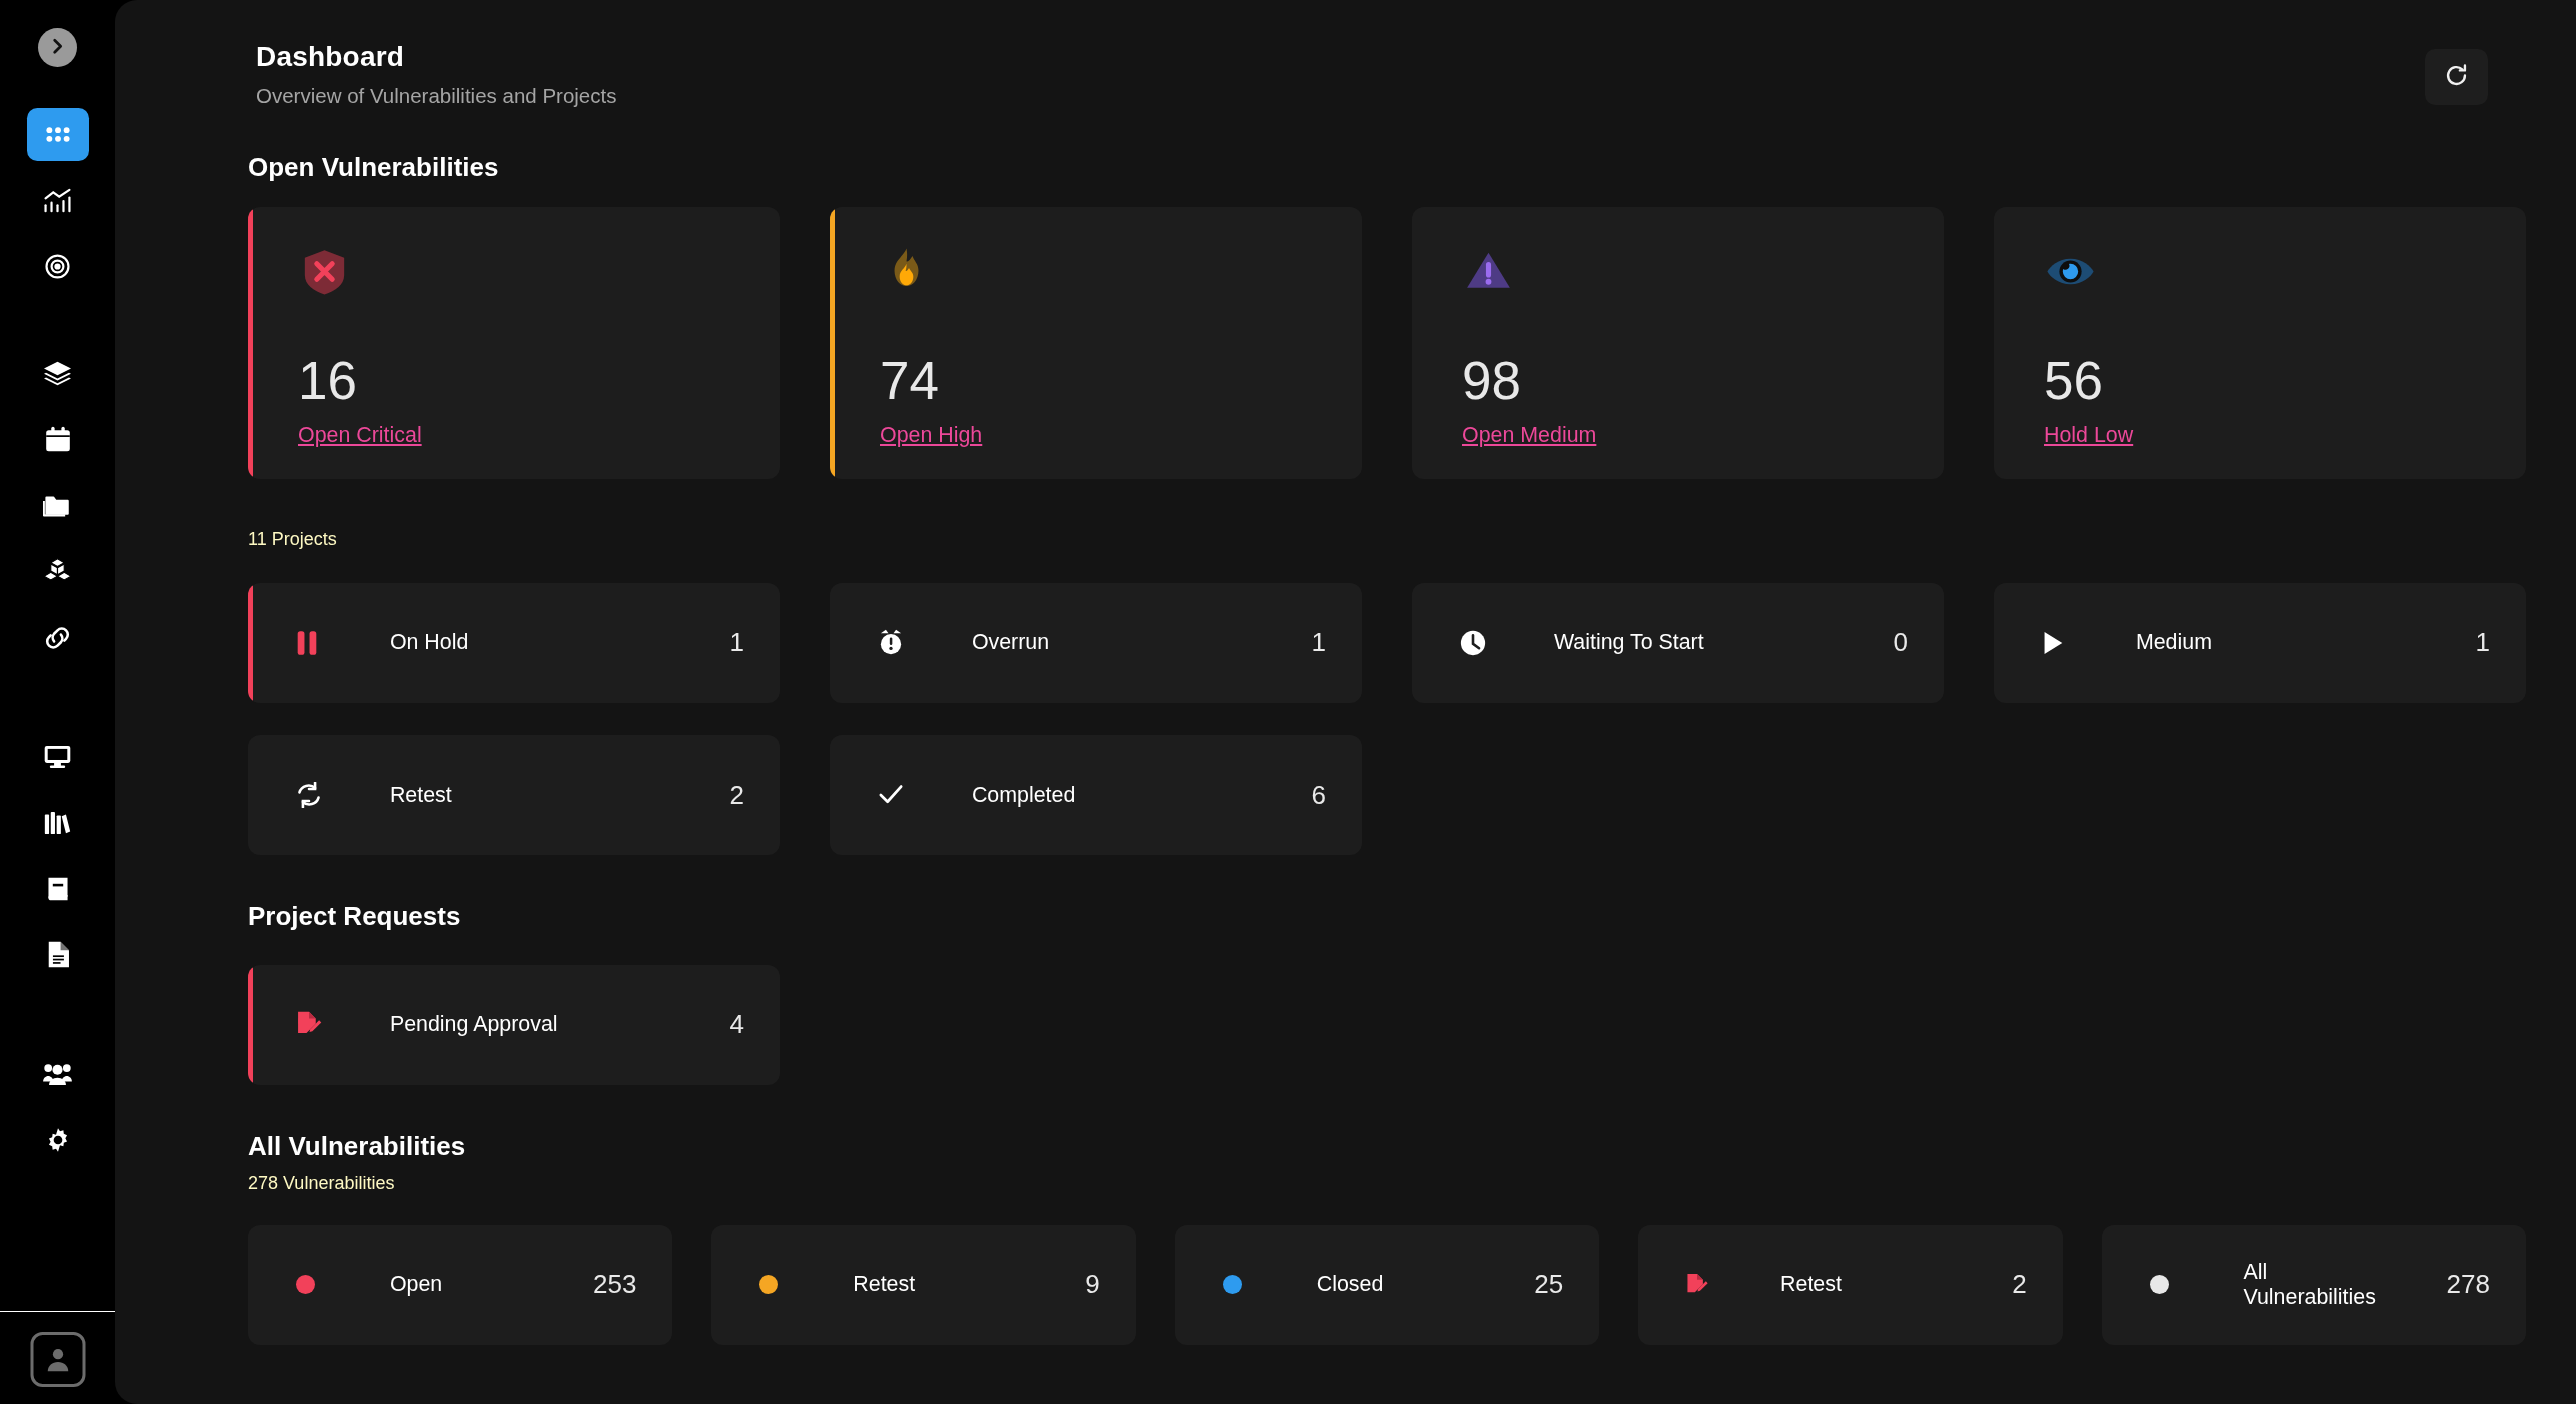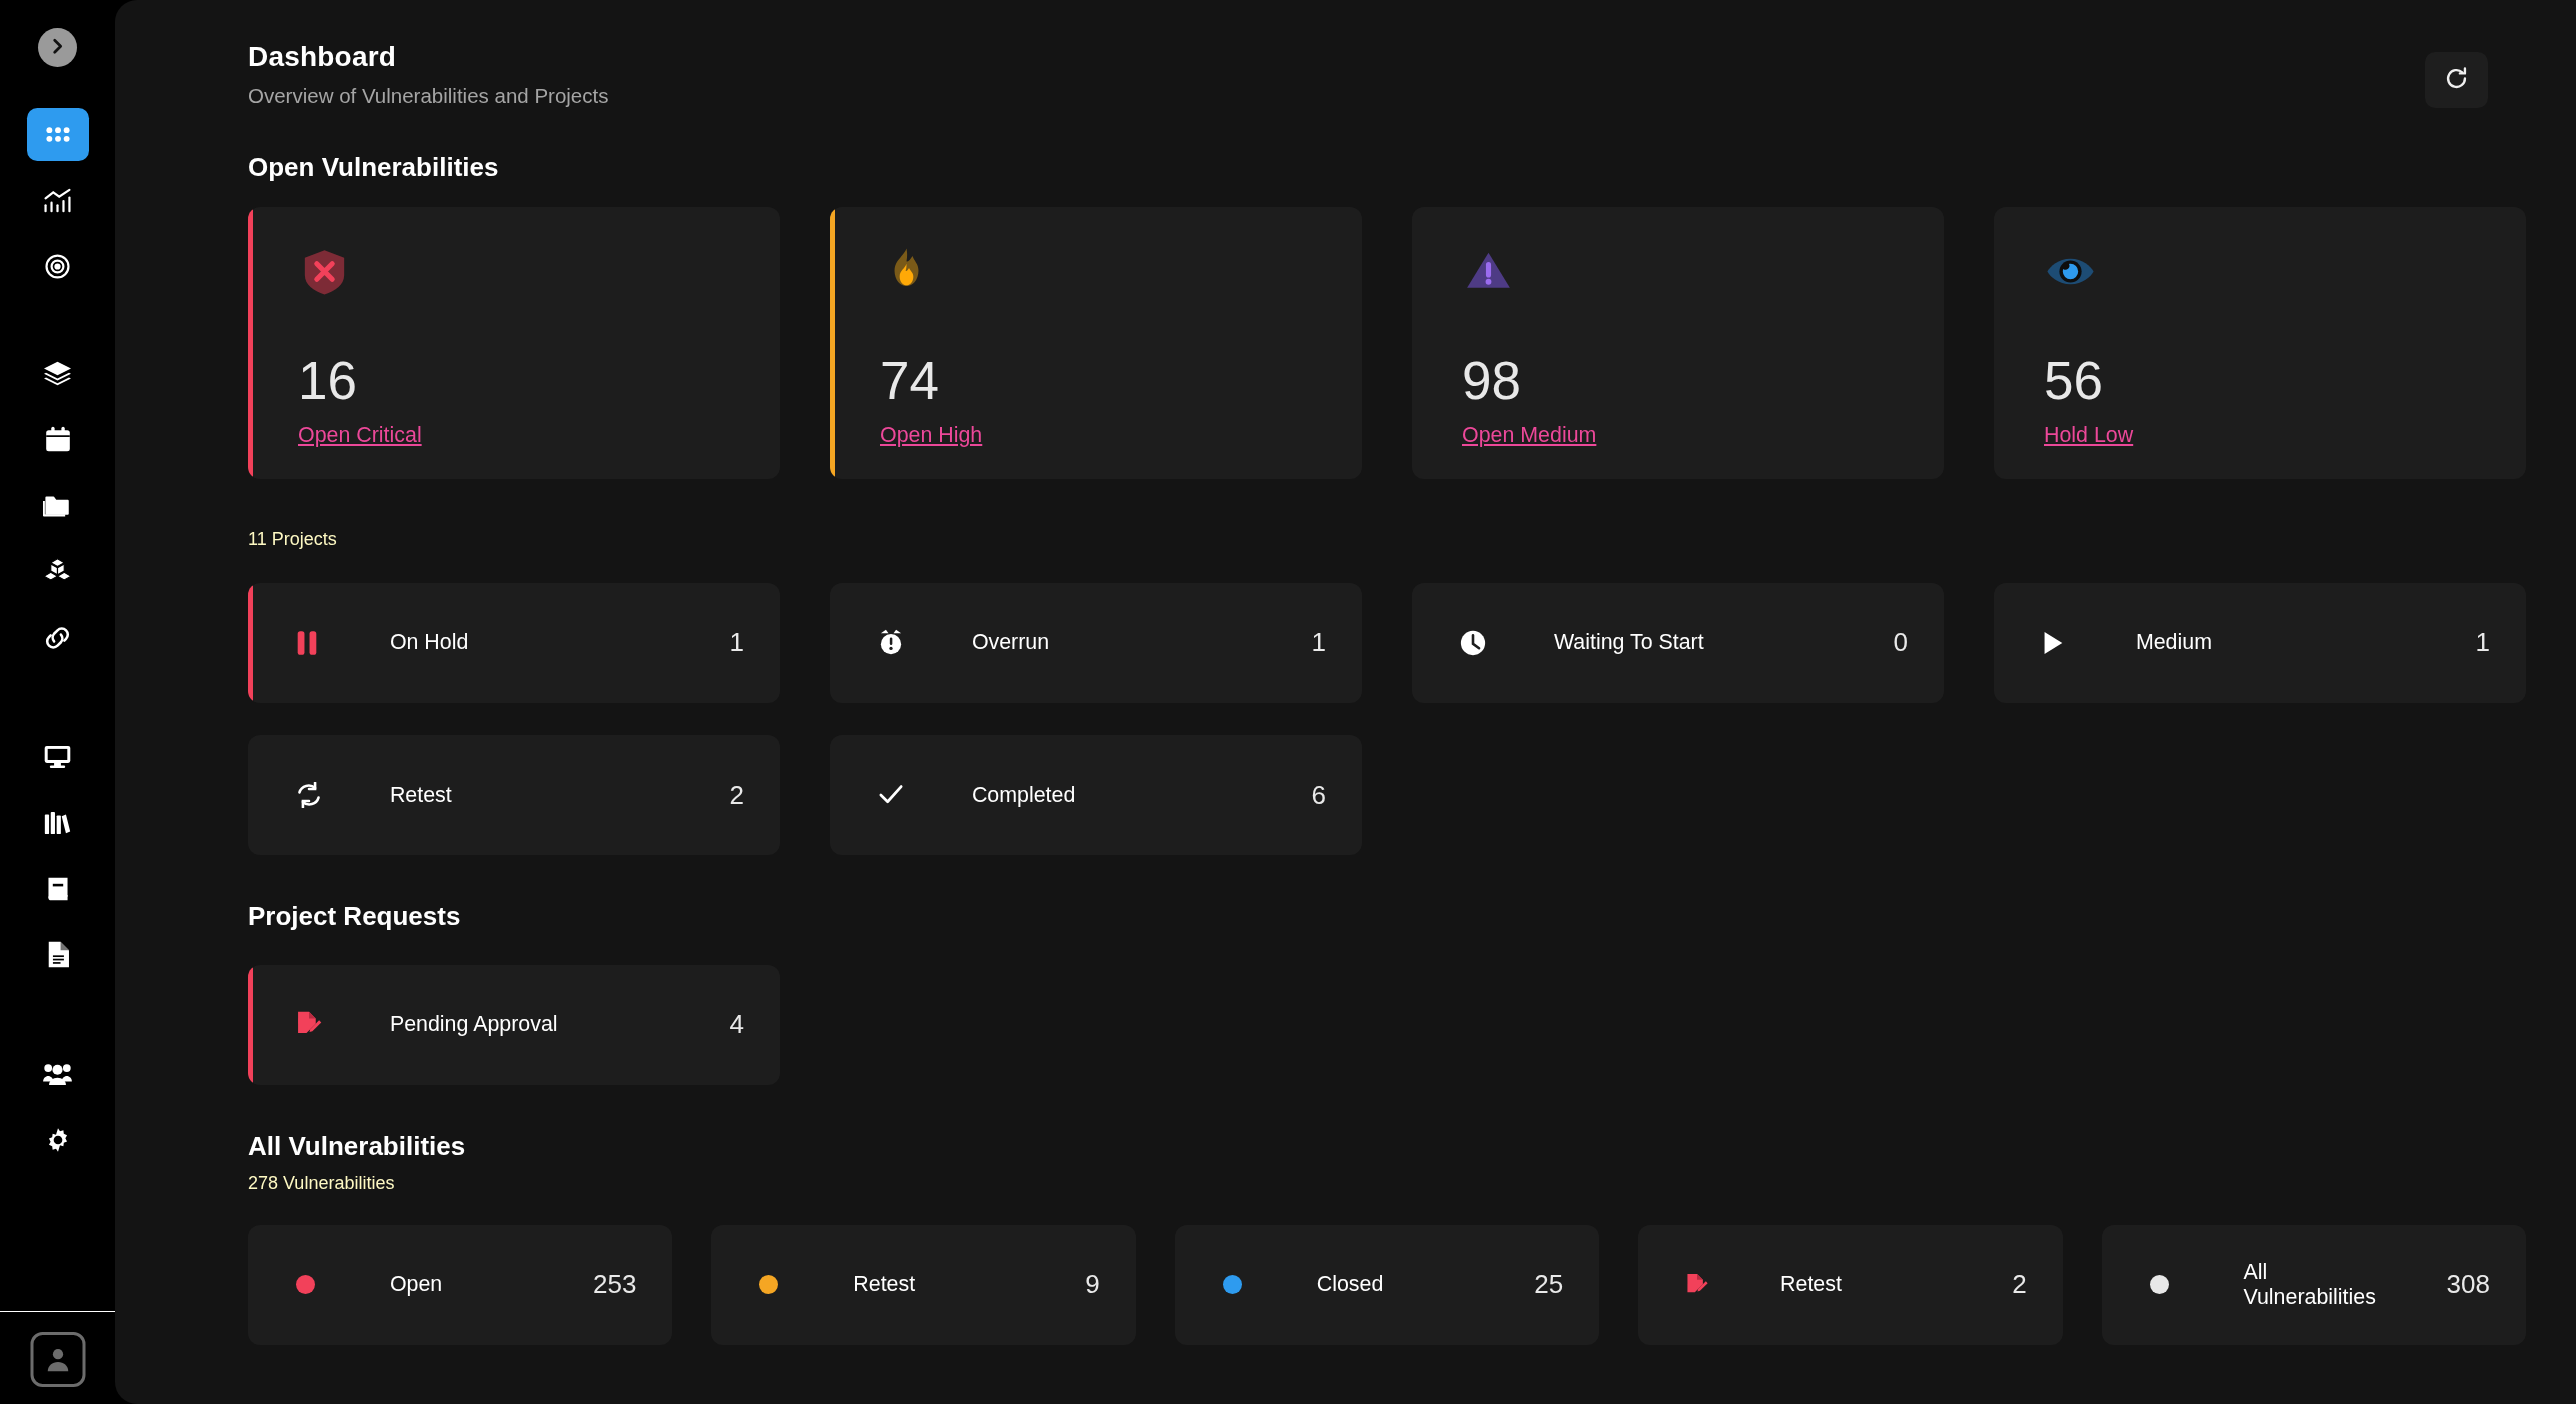--- a/index.html
+++ b/index.html
@@ -44,21 +44,21 @@
     display: flex; align-items: center; justify-content: center; cursor: pointer;
   }
 
   
   .main {
     flex: 1; height: 1404px; background: #141414;
     border-top-left-radius: 22px; border-bottom-left-radius: 22px;
     padding: 41px 50px 0 133px;
     position: relative; overflow: hidden;
   }
-  .page-head { display: flex; justify-content: space-between; align-items: flex-end; }
+  .page-head { display: flex; justify-content: space-between; align-items: center; margin-left: 8px; }
   .page-title { font-size: 28px; font-weight: bold; color: #ffffff; letter-spacing: 0.2px; }
   .page-sub { font-size: 20.5px; color: #a5a5a5; margin-top: 11px; }
   .refresh-btn {
     width: 63px; height: 56px; border-radius: 10.3px; background: #1e1e1e;
     display: flex; align-items: center; justify-content: center; cursor: pointer;
     margin-right: 38px; margin-top: 5.1px;
   }
 
   .sec-title { font-size: 26px; font-weight: bold; color: #ffffff; }
   .sec-sub { font-size: 18px; color: #fef9c3; margin-top: 11px; }
@@ -515,21 +515,21 @@
           </span>
           <span class="plab">Retest</span>
           <span class="pval">2</span>
         </div>
 
         <div class="pcard">
           <span class="picon">
               <i class="dot" style="background:#e8e8e8"></i>
             </span>
           <span class="plab">All Vulnerabilities</span>
-          <span class="pval">308</span>
+          <span class="pval">278</span>
         </div>
 
       </div>
     </section>
 
   </main>
 </div>
 
 
 </body></html>

